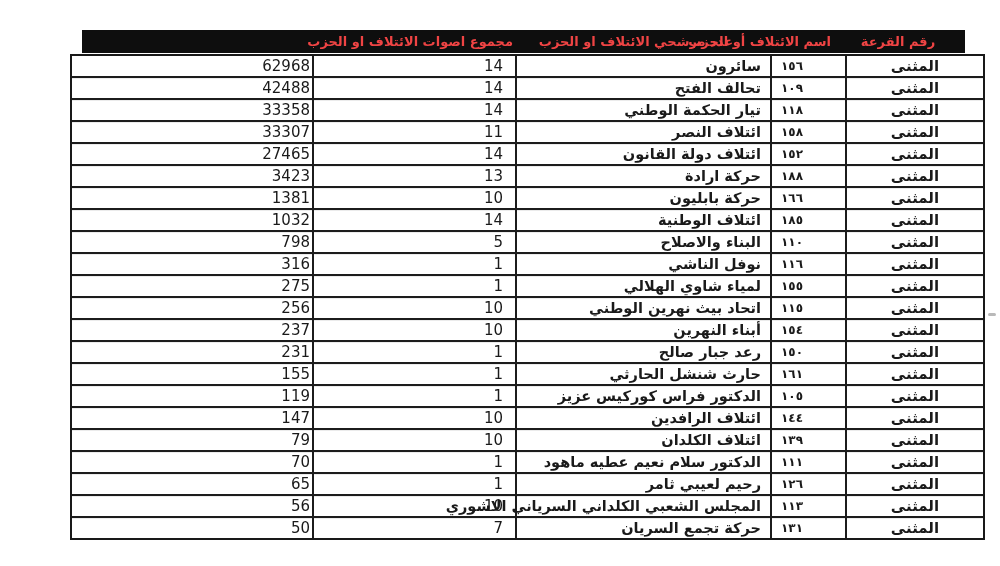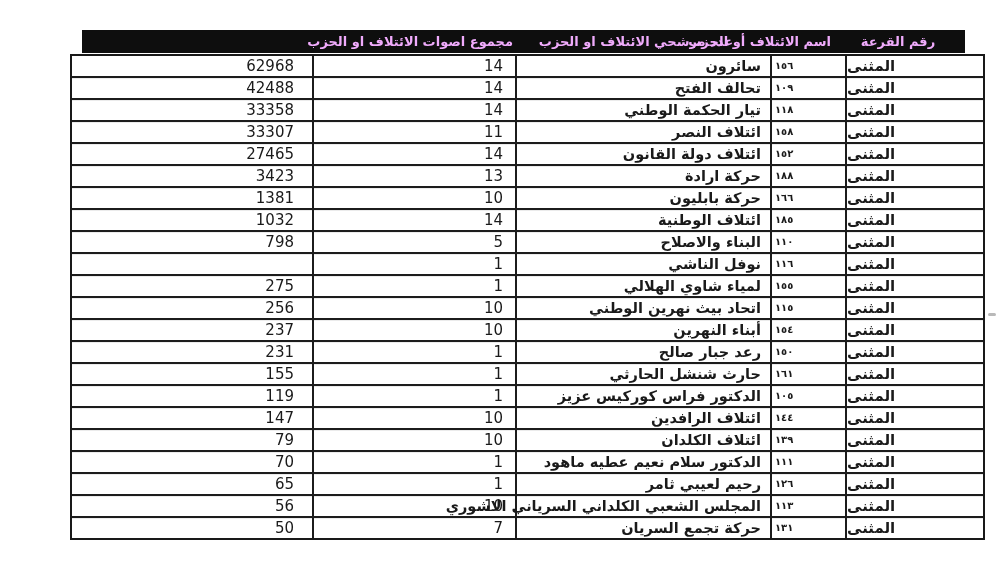--- a/index.html
+++ b/index.html
@@ -12,21 +12,21 @@
 
   
   .header-bar {
     height: 23px; background: #0e0e0e;
     margin-left: 12px; margin-right: 20px;
     display: grid;
     grid-template-columns: 134px 72px 246px 196px 235px;
     align-items: center;
   }
   .hcell {
-    color: #f0abfc; font-weight: bold; font-size: 13px;
+    color: #ef4444; font-weight: bold; font-size: 13px;
     text-align: center; line-height: 23px; white-space: nowrap; overflow: visible;
   }
 
   
   .data-table {
     margin-top: 1px;
     border: 2px solid #191919;
     background: #ffffff;
   }
   .row {
@@ -40,25 +40,25 @@
 
   .cell {
     border-left: 2px solid #1c1c1c;
     box-sizing: border-box;
     line-height: 20px; height: 20px;
     white-space: nowrap; overflow: visible;
     color: #1a1a1a;
   }
   .c-votes { border-left: none; }
 
-  .c-district   { text-align: left; font-weight: bold; font-size: 15px; }
-  .c-lottery    { text-align: left;  padding-left: 3px;  font-weight: bold; font-size: 10px; letter-spacing: 1px; }
+  .c-district   { text-align: center; font-weight: bold; font-size: 15px; }
+  .c-lottery    { text-align: left;  padding-left: 9px;  font-weight: bold; font-size: 12px; letter-spacing: 1px; }
   .c-name       { text-align: right; padding-right: 9px; font-weight: bold; font-size: 14.5px; }
   .c-candidates { text-align: right; padding-right: 12px; font-size: 15px; }
-  .c-votes      { text-align: right; padding-right: 18px; font-size: 15px; }
+  .c-votes      { text-align: right; padding-right: 2px; font-size: 15px; }
 
   .scan-artifact {
     position: absolute; left: 988px; top: 313px;
     width: 8px; height: 3px; background: #b9b9b9; border-radius: 2px;
   }
 </style>
 </head>
 <body>
 
 <div class="page">
@@ -134,20 +134,21 @@
           <div class="cell c-lottery">١١٠</div>
           <div class="cell c-name">البناء والاصلاح</div>
           <div class="cell c-candidates">5</div>
           <div class="cell c-votes">798</div>
         </div>
         <div class="row">
           <div class="cell c-district">المثنى</div>
           <div class="cell c-lottery">١١٦</div>
           <div class="cell c-name">نوفل الناشي</div>
           <div class="cell c-candidates">1</div>
+          <div class="cell c-votes">316</div>
         </div>
         <div class="row">
           <div class="cell c-district">المثنى</div>
           <div class="cell c-lottery">١٥٥</div>
           <div class="cell c-name">لمياء شاوي الهلالي</div>
           <div class="cell c-candidates">1</div>
           <div class="cell c-votes">275</div>
         </div>
         <div class="row">
           <div class="cell c-district">المثنى</div>

